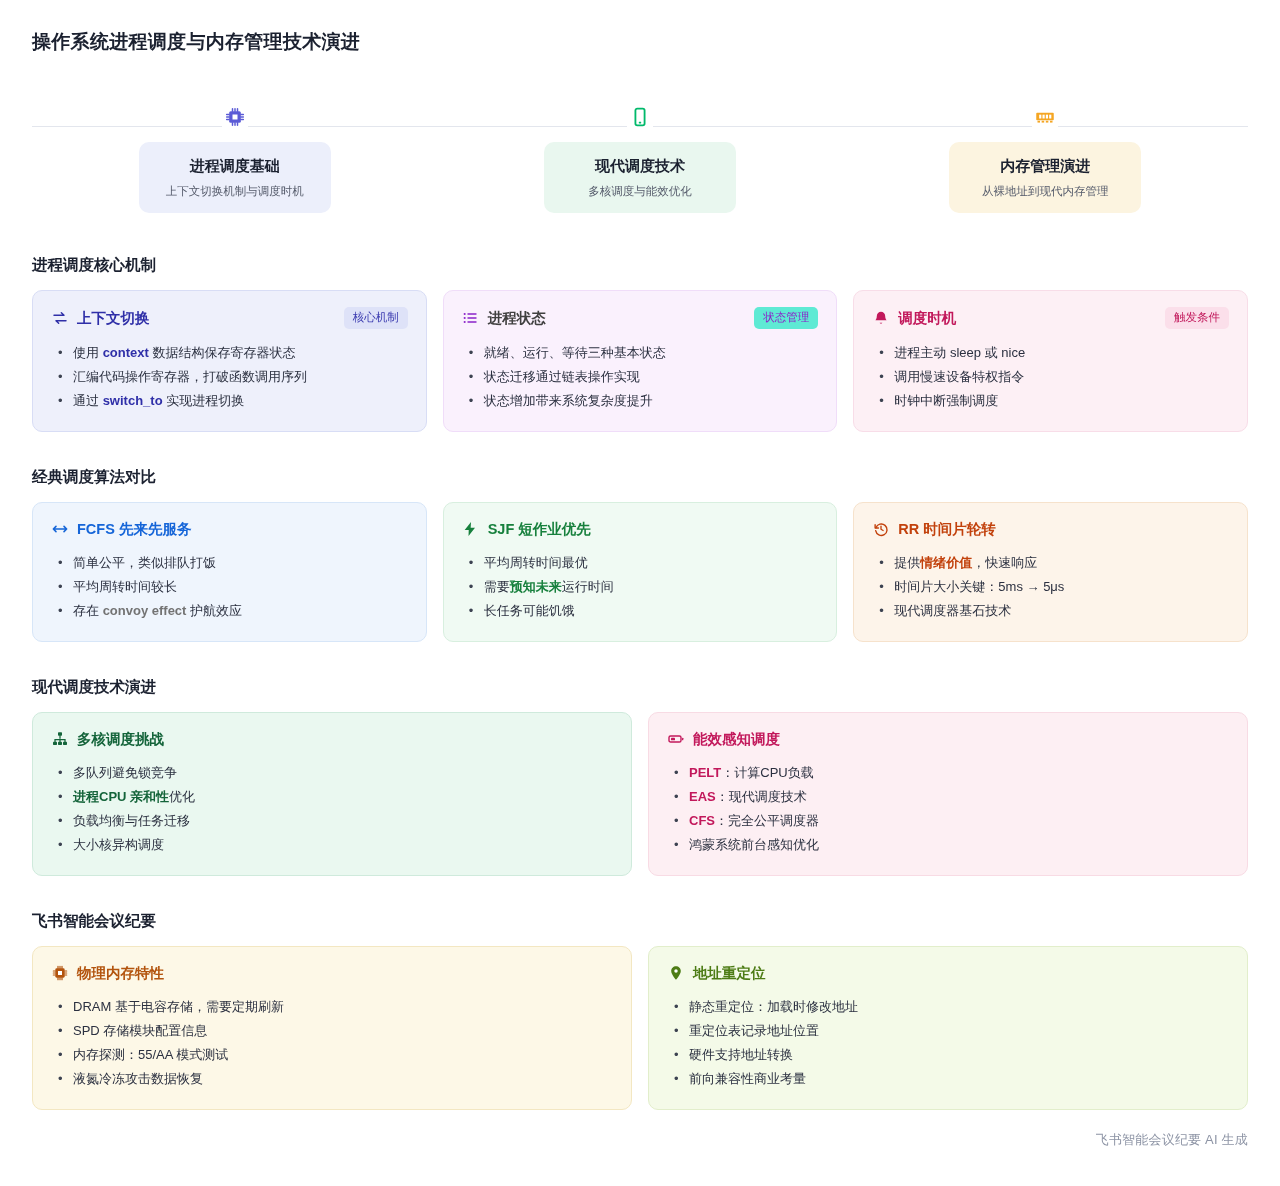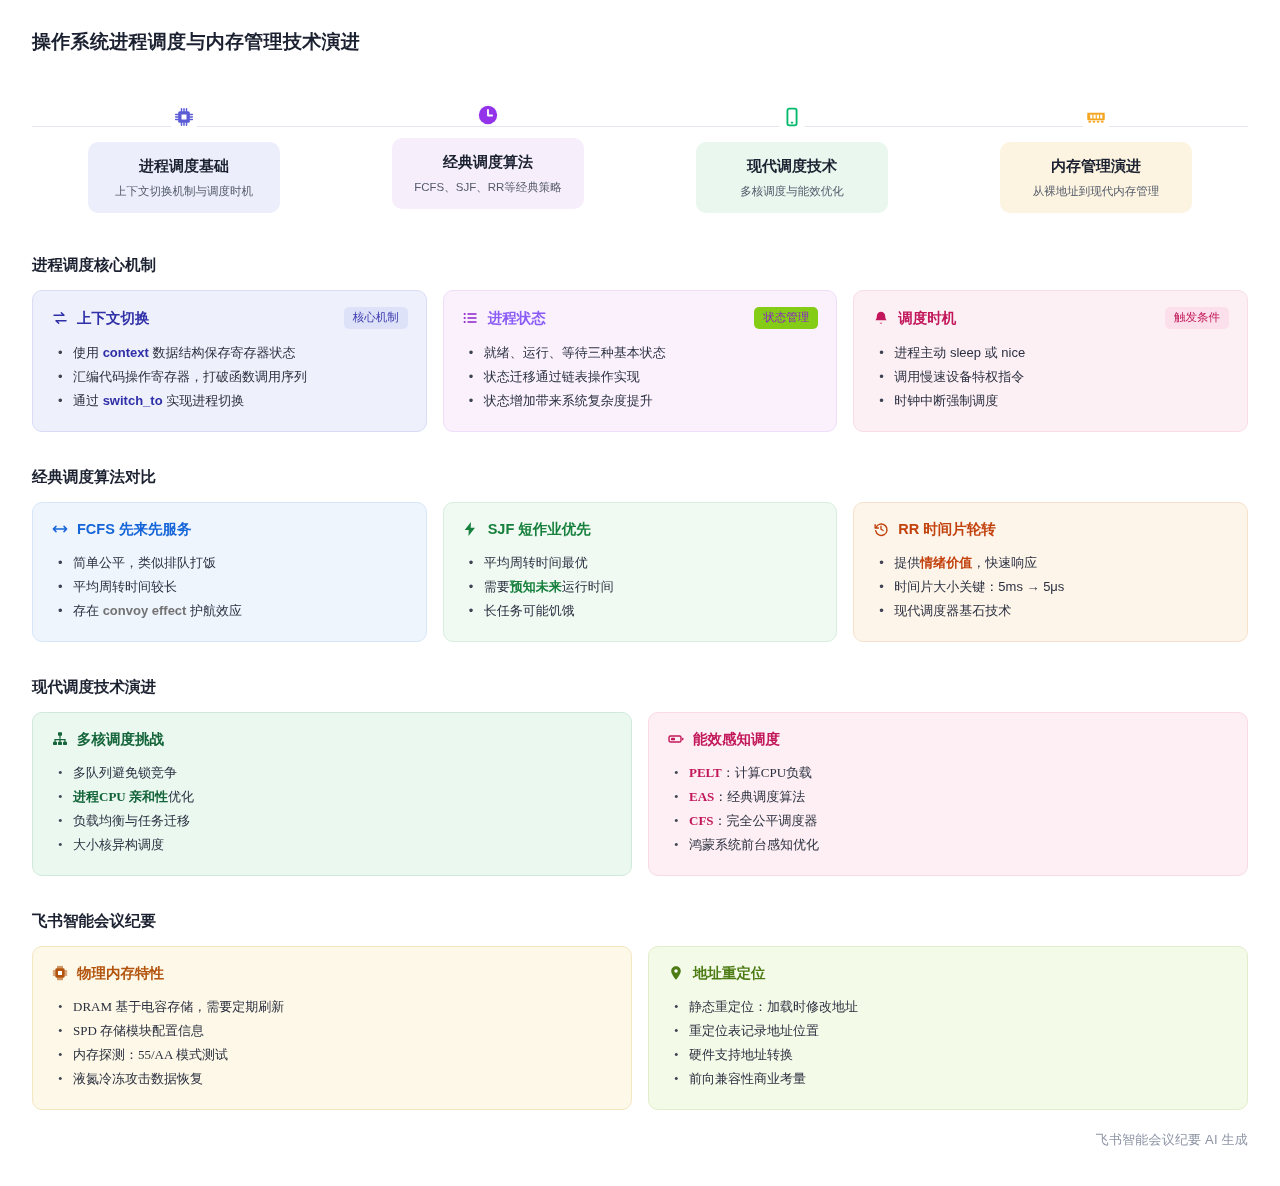--- a/index.html
+++ b/index.html
@@ -43,21 +43,21 @@
   .step-card .s { font-size: 11.5px; color: #555b6b; margin-top: 7px; line-height: 16px; }
 
   
   .section { margin-top: 34px; }
   .section-title {
     font-size: 15.5px; font-weight: bold; color: #1b2130;
     margin-bottom: 14px; line-height: 22px;
   }
   .cards { display: flex; gap: 16px; }
   .cards.three > .card { flex: 1 1 0; }
-  .cards.two > .card { flex: 1 1 0; font-family: Liberation Serif, serif; }
+  .cards.two > .card { flex: 1 1 0; }
 
   .card {
     border-radius: 10px; border: 1px solid transparent;
     padding: 16px 18px 18px 18px;
   }
   .card-head {
     display: flex; align-items: center; justify-content: space-between;
     margin-bottom: 12px;
   }
   .card-head-left { display: flex; align-items: center; gap: 9px; }
@@ -96,32 +96,20 @@
           <div class="step-icon">
             <svg viewBox="0 0 24 24" width="20" height="20" fill="#5b5bd6" aria-hidden="true">
               <rect x="5" y="5" width="14" height="14" rx="2"></rect>
               <rect x="9" y="9" width="6" height="6" fill="#fff"></rect>
               <path d="M9 2v3M12 2v3M15 2v3M9 19v3M12 19v3M15 19v3M2 9h3M2 12h3M2 15h3M19 9h3M19 12h3M19 15h3" stroke="#5b5bd6" stroke-width="1.8" fill="none" stroke-linecap="round"></path>
             </svg>
           </div>
           <div class="step-card" style="background: rgb(236, 239, 251);">
             <div class="t">进程调度基础</div>
             <div class="s">上下文切换机制与调度时机</div>
-          </div>
-        </div>
-        <div class="step">
-          <div class="step-icon round">
-            <svg viewBox="0 0 24 24" width="22" height="22" fill="#9333ea" aria-hidden="true">
-              <circle cx="12" cy="12" r="10"></circle>
-              <path d="M12 6.5v6h4.5" stroke="#fff" stroke-width="2" fill="none" stroke-linecap="round" stroke-linejoin="round"></path>
-            </svg>
-          </div>
-          <div class="step-card" style="background: rgb(247, 238, 251);">
-            <div class="t">经典调度算法</div>
-            <div class="s">FCFS、SJF、RR等经典策略</div>
           </div>
         </div>
         <div class="step">
           <div class="step-icon">
             <svg viewBox="0 0 24 24" width="20" height="20" fill="#00b96b" aria-hidden="true">
               <rect x="6.5" y="2" width="11" height="20" rx="2.2" fill="none" stroke="#00b96b" stroke-width="2.2"></rect>
               <rect x="10.6" y="17.6" width="2.8" height="2.2" rx="0.5"></rect>
             </svg>
           </div>
           <div class="step-card" style="background: rgb(233, 247, 239);">
@@ -177,23 +165,23 @@
             <div class="card-head">
               <div class="card-head-left">
                 <span class="card-ico">
                   <svg viewBox="0 0 24 24" width="16" height="16" fill="#8b23c9" aria-hidden="true">
                     <circle cx="4" cy="6" r="1.6"></circle>
                     <circle cx="4" cy="12" r="1.6"></circle>
                     <circle cx="4" cy="18" r="1.6"></circle>
                     <path d="M9 6h12M9 12h12M9 18h12" stroke="#8b23c9" stroke-width="2.1" stroke-linecap="round" fill="none"></path>
                   </svg>
                 </span>
-                <span class="card-title" style="color: #8b5cf6;">进程状态</span>
-              </div>
-              <span class="badge" style="background: #84cc16; color: rgb(139, 35, 201);">状态管理</span>
+                <span class="card-title" style="color: #404040;">进程状态</span>
+              </div>
+              <span class="badge" style="background: #5eead4; color: rgb(139, 35, 201);">状态管理</span>
             </div>
             <ul class="bullets">
               <li><span>就绪、运行、等待三种基本状态</span></li>
               <li><span>状态迁移通过链表操作实现</span></li>
               <li><span>状态增加带来系统复杂度提升</span></li>
             </ul>
           </div>
           <div class="card" style="background: rgb(253, 240, 245); border-color: rgb(248, 221, 232);">
             <div class="card-head">
               <div class="card-head-left">
@@ -306,21 +294,21 @@
                     <rect x="1.5" y="7.5" width="18" height="9" rx="2.4" fill="none" stroke="#c2185b" stroke-width="2.1"></rect>
                     <rect x="4.5" y="10" width="6" height="4" rx="1"></rect>
                     <rect x="21" y="10" width="2" height="4" rx="1"></rect>
                   </svg>
                 </span>
                 <span class="card-title" style="color: rgb(194, 24, 91);">能效感知调度</span>
               </div>
             </div>
             <ul class="bullets">
               <li><span class="kw" style="color: rgb(194, 24, 91);">PELT</span><span>：计算CPU负载</span></li>
-              <li><span class="kw" style="color: rgb(194, 24, 91);">EAS</span><span>：经典调度算法</span></li>
+              <li><span class="kw" style="color: rgb(194, 24, 91);">EAS</span><span>：现代调度技术</span></li>
               <li><span class="kw" style="color: rgb(194, 24, 91);">CFS</span><span>：完全公平调度器</span></li>
               <li><span>鸿蒙系统前台感知优化</span></li>
             </ul>
           </div>
         </div>
       </div>
       <div class="section">
         <div class="section-title">飞书智能会议纪要</div>
         <div class="cards two">
           <div class="card" style="background: rgb(253, 248, 231); border-color: rgb(243, 231, 194);">

